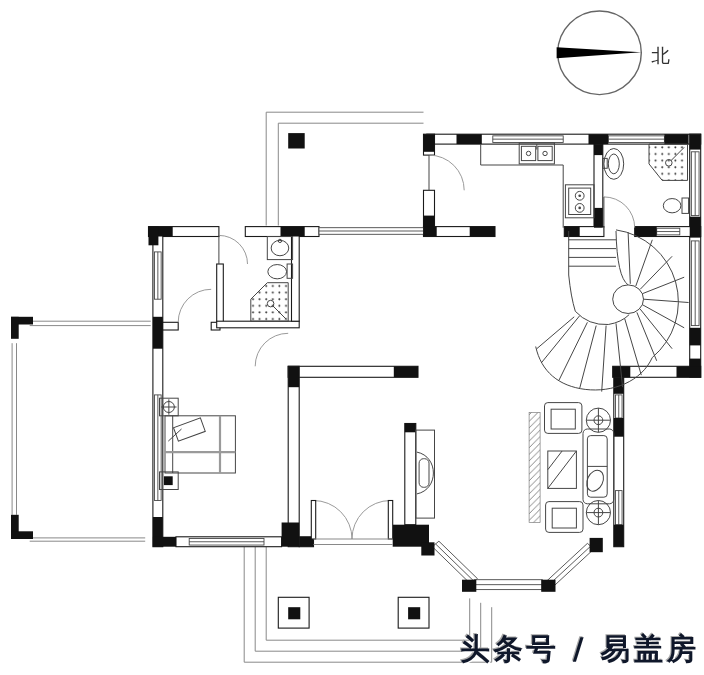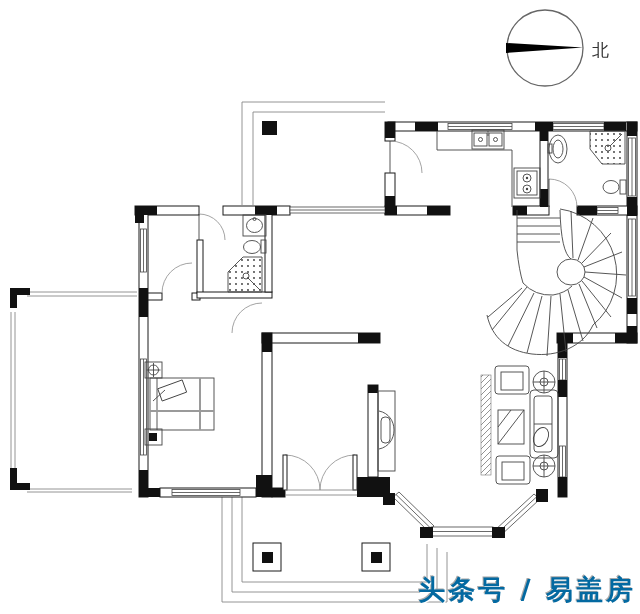--- a/index.html
+++ b/index.html
@@ -9,21 +9,21 @@
   
   .w{fill:#ffffff;stroke:#1a1a1a;stroke-width:1;}
   .b{fill:#111111;stroke:none;}
   .win{fill:#ffffff;stroke:#444444;stroke-width:0.8;}
   .wl{stroke:#444444;stroke-width:0.8;fill:none;}
   .thin{stroke:#888888;stroke-width:0.9;fill:none;}
   .f{stroke:#444444;stroke-width:0.9;fill:none;}
   .fg{stroke:#9a9a9a;stroke-width:2;fill:none;}
   .arc{stroke:#999999;stroke-width:0.9;fill:none;}
   .watermark{position:absolute;right:4px;bottom:6px;font-weight:bold;font-size:27px;
-             letter-spacing:3px;color:#0369a1;white-space:nowrap;
+             letter-spacing:3px;color:#0f172a;white-space:nowrap;
              text-shadow:1px 1px 0 #ffffff,-1px -1px 0 #a8a8a8;}
 </style>
 </head>
 <body>
 
 <div class="stage">
 <svg width="640" height="614" viewBox="0 0 640 614">
   <defs>
     <pattern id="dots" width="6" height="6" patternUnits="userSpaceOnUse">
       <circle cx="2" cy="2" r="0.9" fill="#333"></circle>

